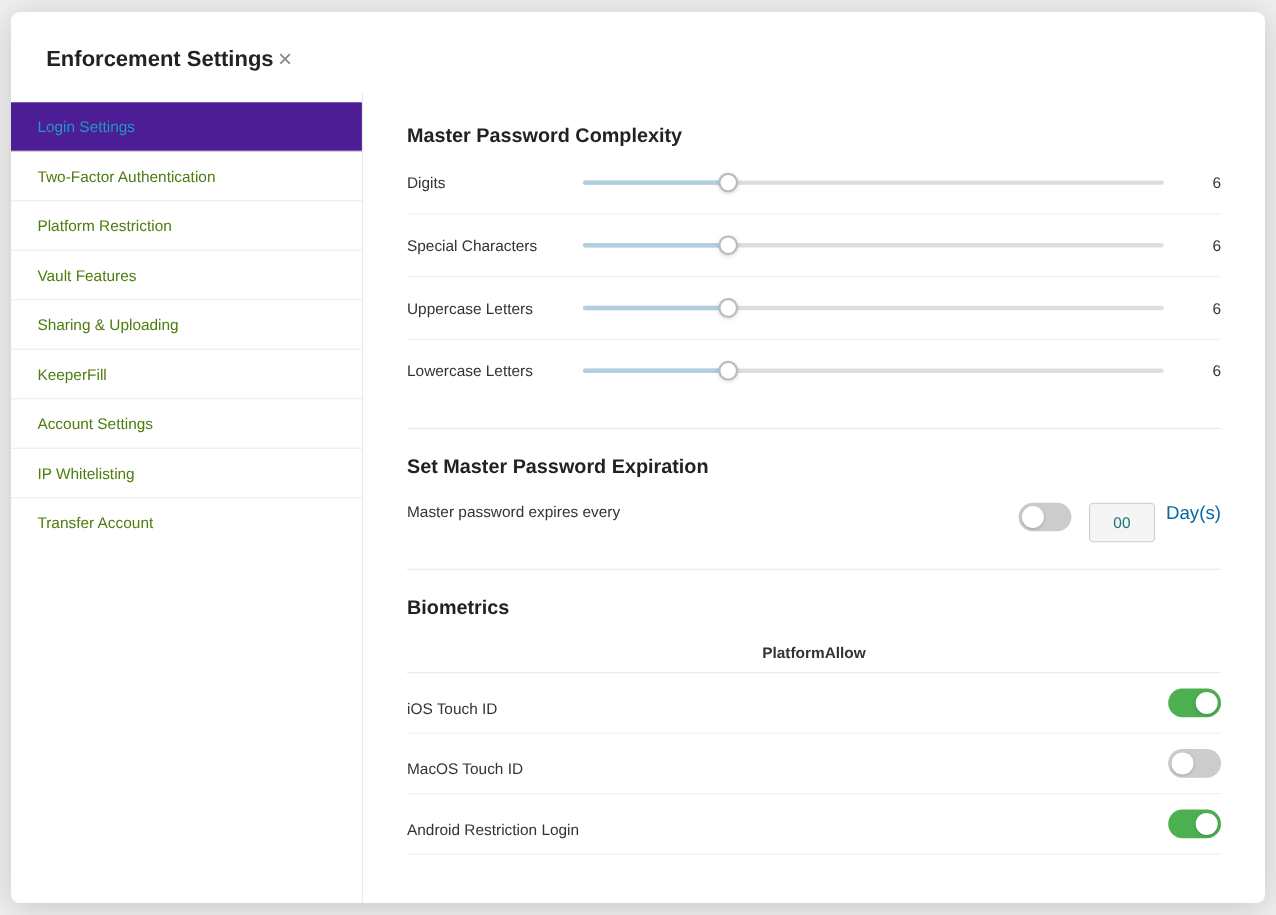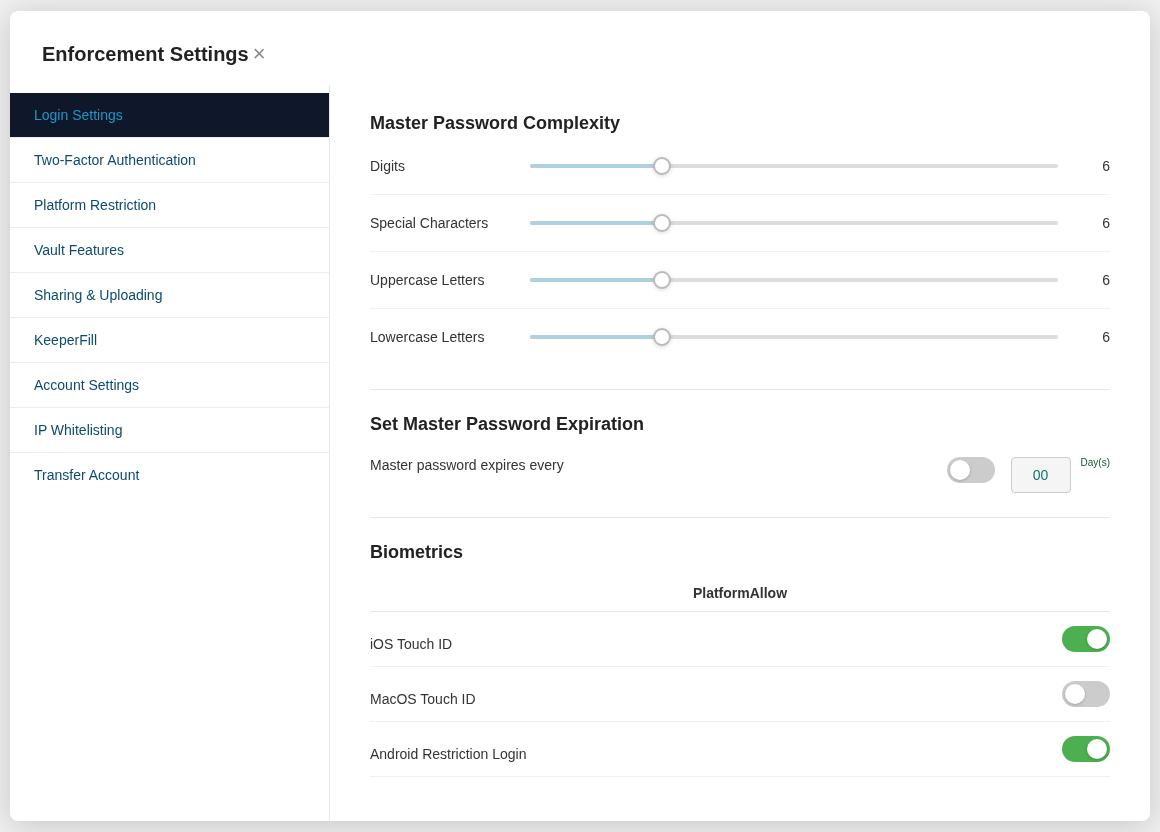--- a/index.html
+++ b/index.html
@@ -48,34 +48,34 @@
     .sidebar {
       width: 320px;
       min-width: 320px;
       border-right: 1px solid #e8e8e8;
       padding-top: 8px;
     }
     .sidebar-item {
       display: block;
       padding: 14px 24px;
       font-size: 14px;
-      color: #0c4a6e;
+      color: #4d7c0f;
       cursor: pointer;
       border-bottom: 1px solid #ececec;
       background: none;
       width: 100%;
       text-align: left;
       border-left: none;
       border-top: none;
       border-right: none;
       font-family: inherit;
     }
     .sidebar-item:last-child { border-bottom: none; }
     .sidebar-item.active {
-      background: #0f172a;
+      background: #4c1d95;
       color: #2196c4;
       font-weight: 500;
     }
     .content {
       flex: 1;
       padding: 28px 40px 28px 40px;
       overflow-y: auto;
     }
     .section-title {
       font-size: 18px;
@@ -184,22 +184,22 @@
       border: 1px solid #ccc;
       border-radius: 4px;
       background: #f5f5f5;
       text-align: center;
       font-size: 14px;
       color: #0f766e;
       margin-left: 16px;
       margin-right: 10px;
     }
     .days-label {
-      font-size: 10px;
-      color: #14532d;
+      font-size: 17px;
+      color: #0369a1;
     }
     .biometrics-section { margin-top: 4px; }
     .biometrics-header {
       display: flex;
       align-items: center;
       justify-content: center;
       border-bottom: 1px solid #e8e8e8;
       padding-bottom: 10px;
       margin-bottom: 0;
     }

